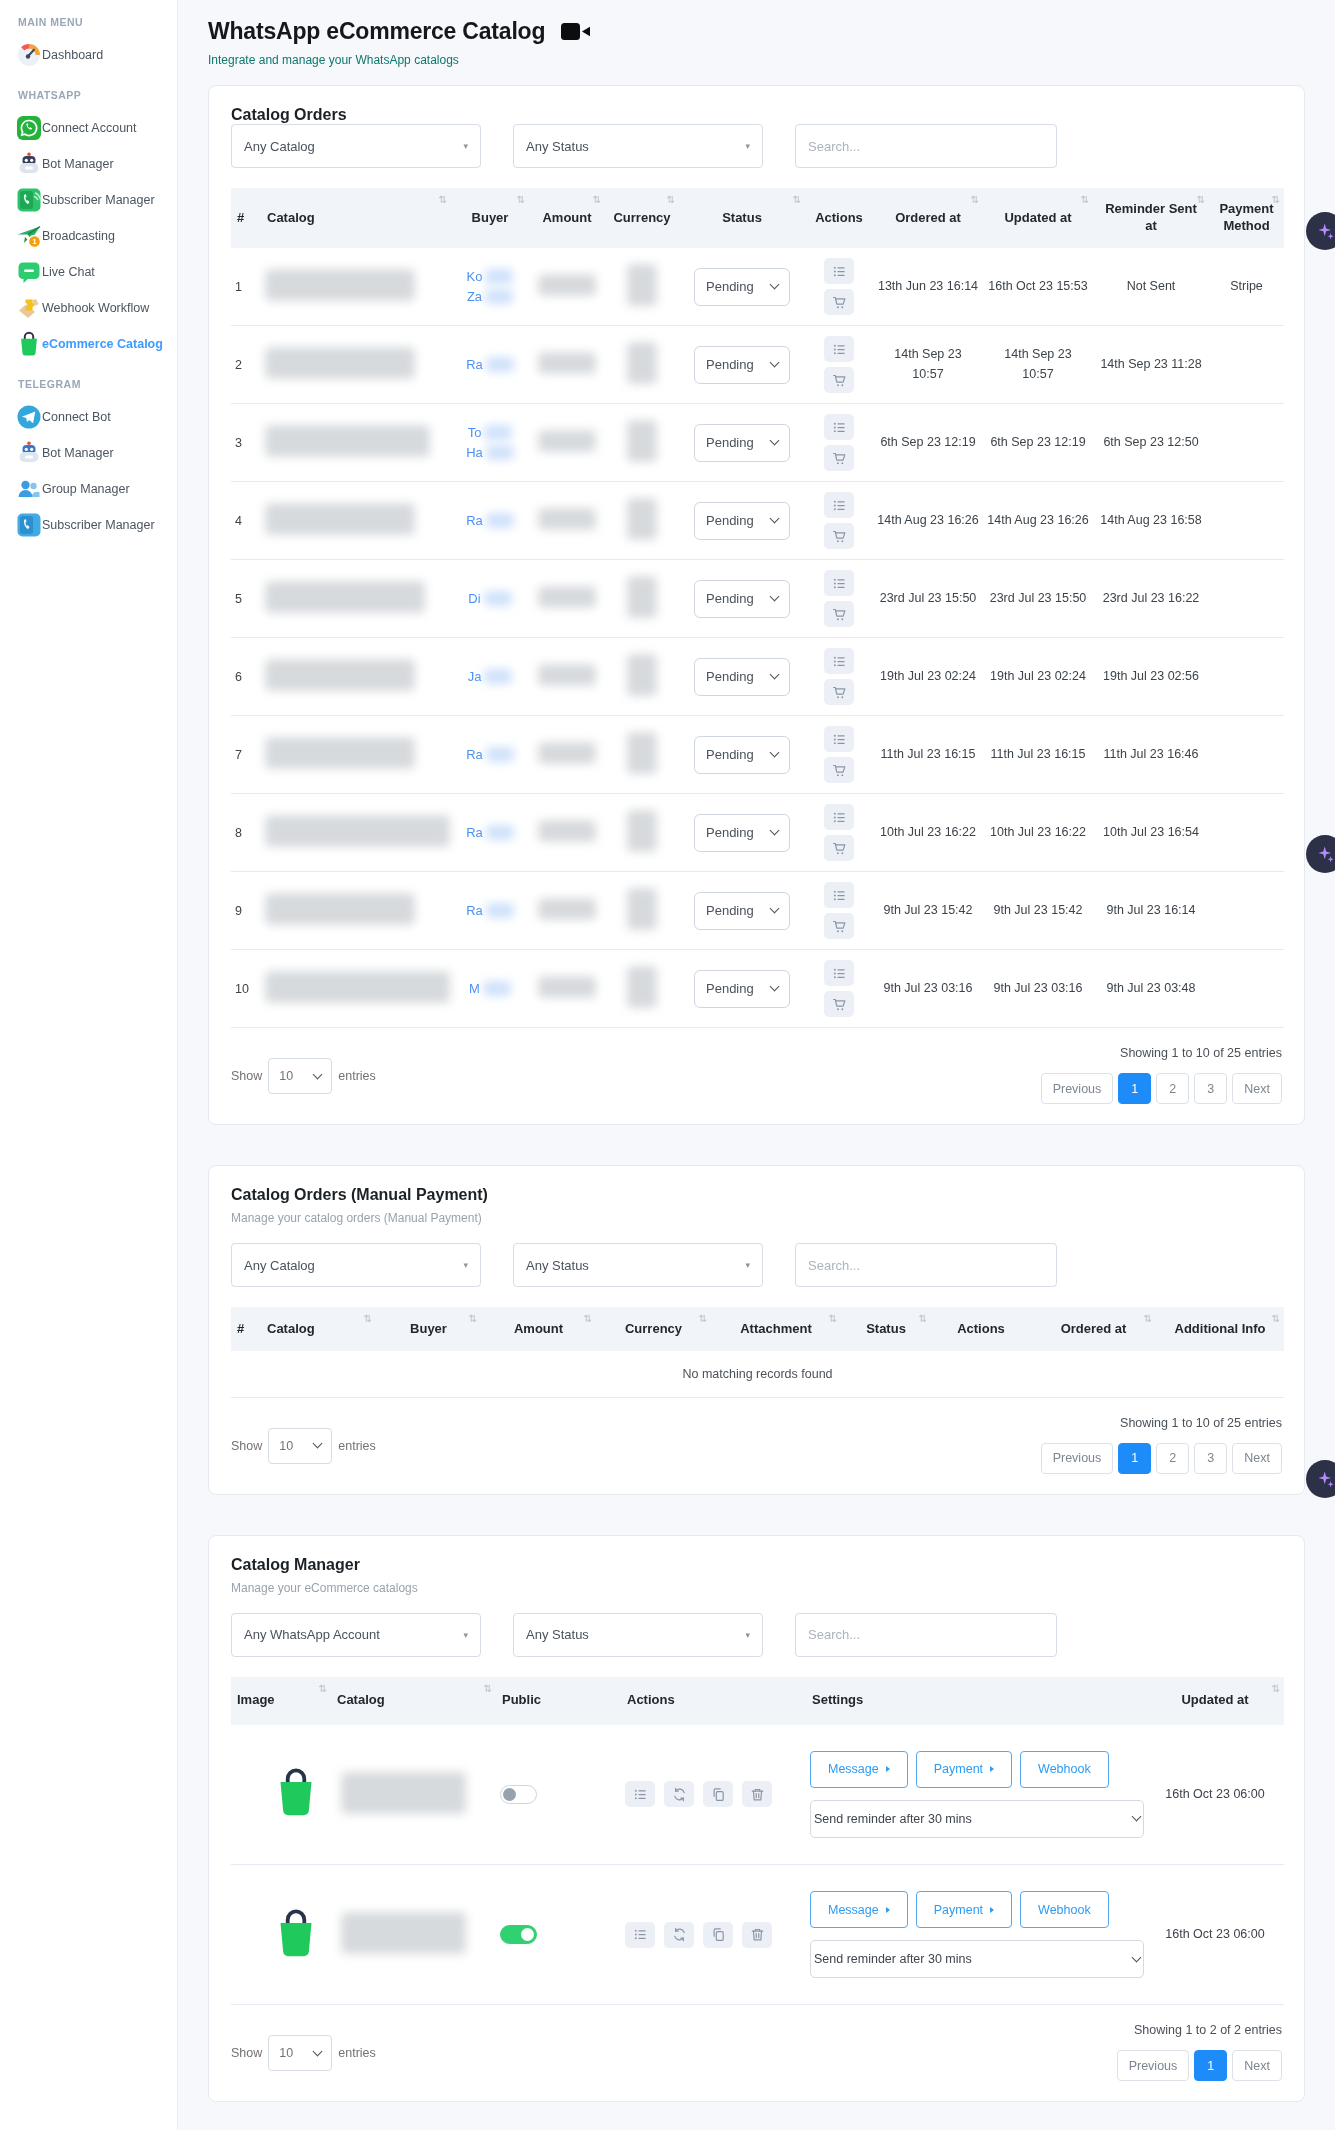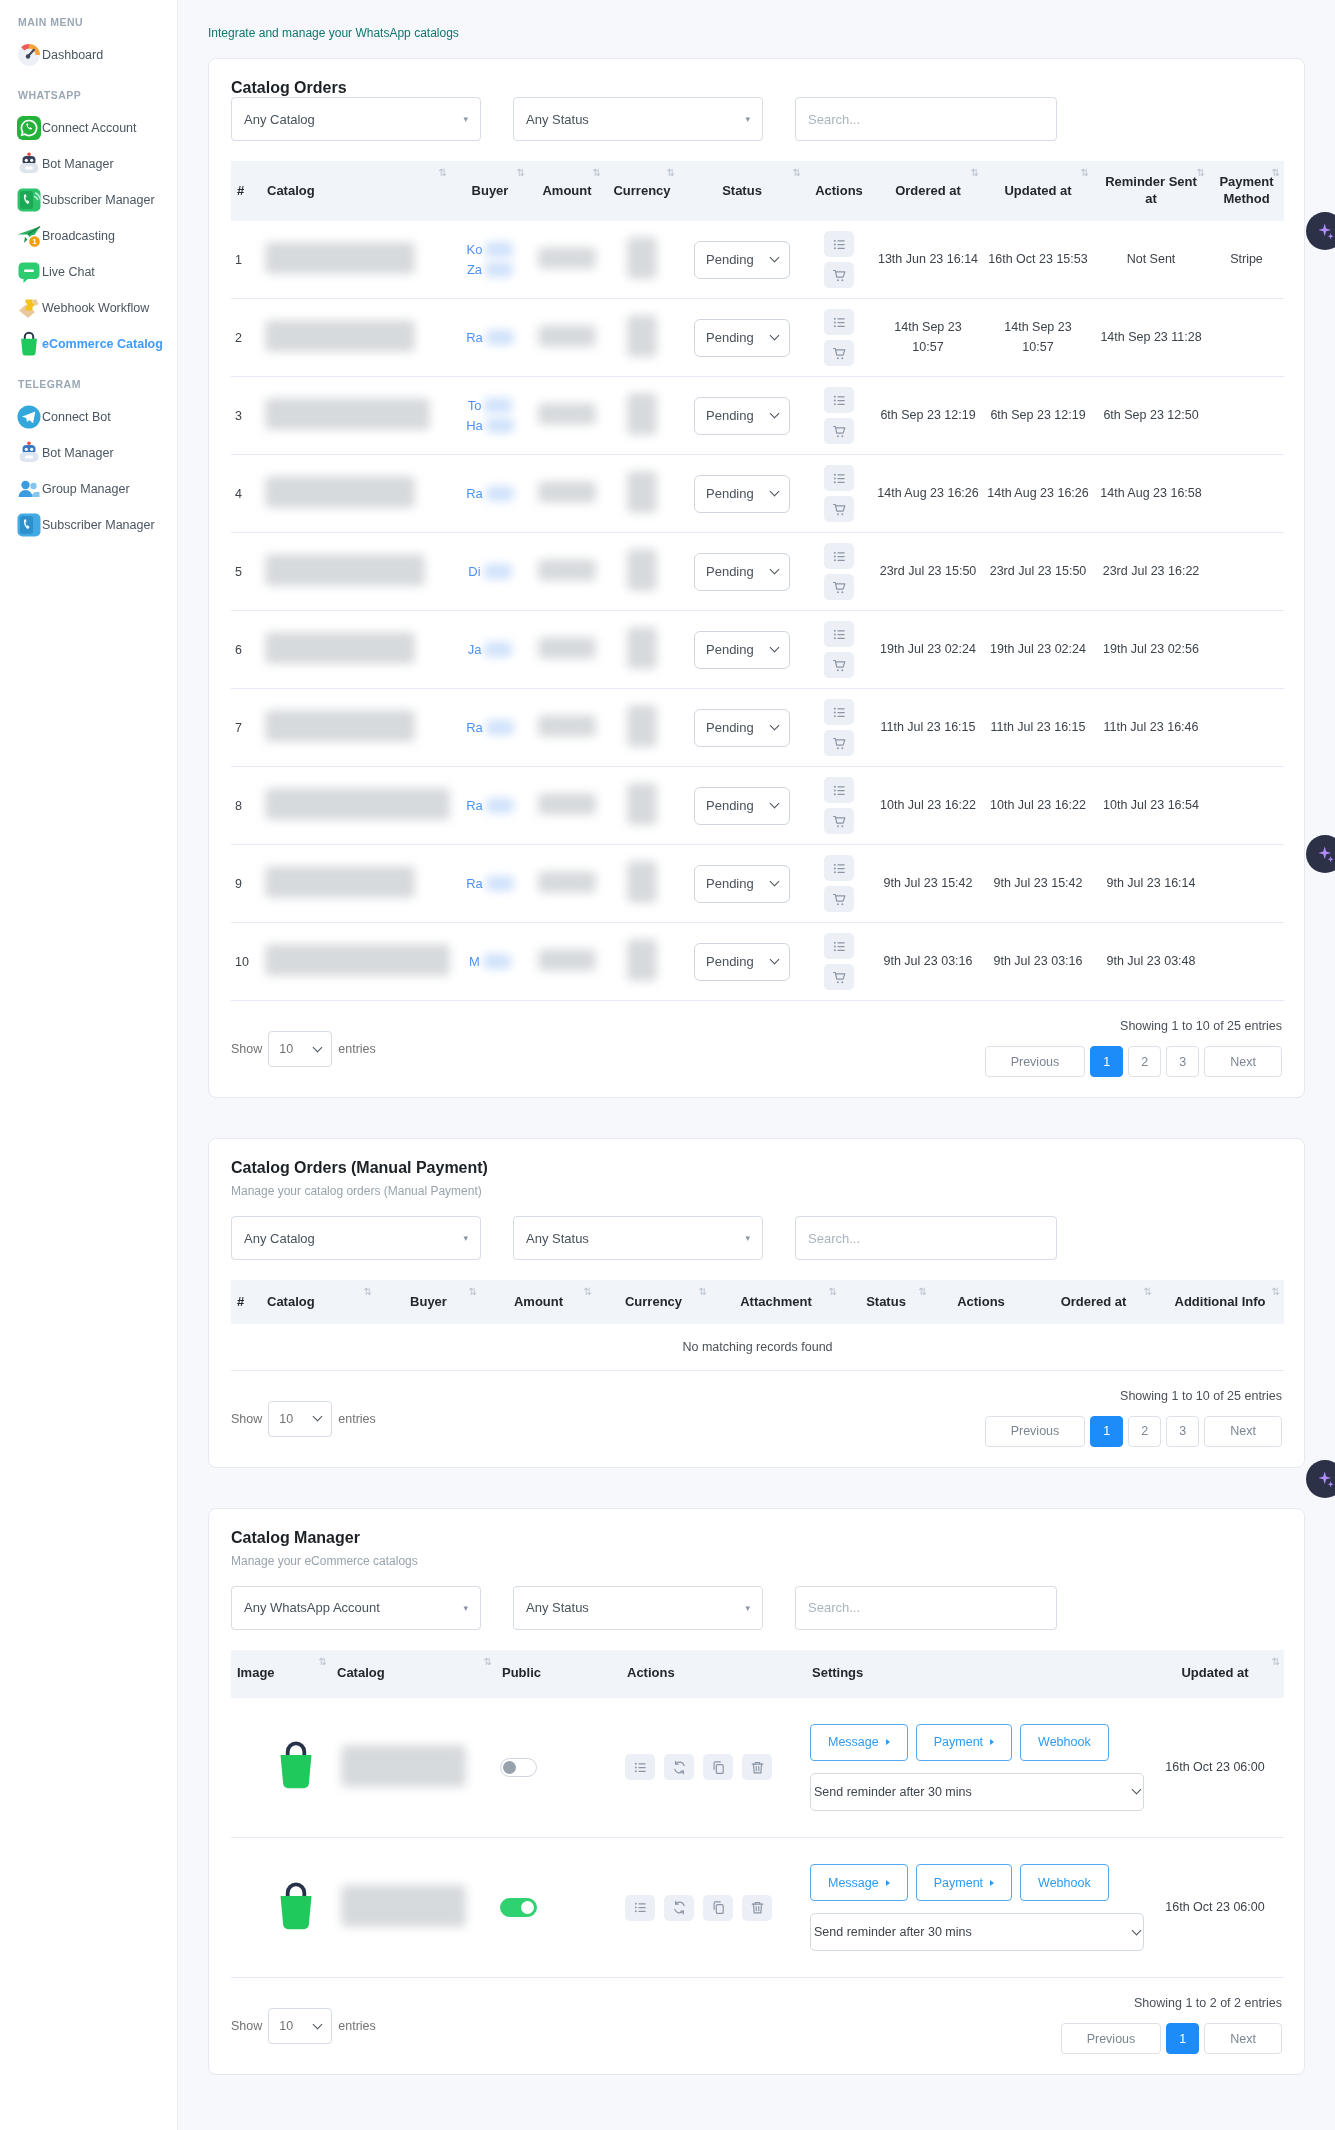--- a/index.html
+++ b/index.html
@@ -70,21 +70,21 @@
 .btn-outline{display:inline-flex;align-items:center;justify-content:center;gap:7px;height:37px;padding:0 17px;background:#fff;border:1px solid #53a8f0;border-radius:4px;color:#2e9bf3;font-size:12.5px;cursor:pointer;font-family:inherit}
 .tri{width:0;height:0;border-left:4px solid #2e9bf3;border-top:3.5px solid transparent;border-bottom:3.5px solid transparent;display:inline-block}
 .reminder-select{width:334px;height:38px;padding:0 3px;font-size:12.5px;color:#3f454c;border-radius:5px;border-color:#d4dae1}
 
 .table-footer{display:flex;justify-content:space-between;align-items:flex-start;margin-top:18px}
 .show-wrap{display:flex;align-items:center;gap:6px;font-size:12.5px;color:#737373;margin-top:12px}
 .entries-select{width:64px;height:36px;padding:0 10px;border-radius:4px}
 .pag-wrap{display:flex;flex-direction:column;align-items:flex-end;gap:13px}
 .summary{font-size:12.5px;color:#4a5159}
 .pagination{display:flex;gap:5px}
-.page-btn{min-width:33px;height:31px;padding:0 25px;background:#fff;border:1px solid #dde2e8;border-radius:4px;font-size:12.5px;color:#7c8692;cursor:pointer;font-family:inherit}
+.page-btn{min-width:33px;height:31px;padding:0 11px;background:#fff;border:1px solid #dde2e8;border-radius:4px;font-size:12.5px;color:#7c8692;cursor:pointer;font-family:inherit}
 .page-btn.num{padding:0}
 .page-btn.active{background:#1d8cf8;border-color:#1d8cf8;color:#fff}
 
 .fab{position:absolute;right:-9px;width:38px;height:38px;border-radius:50%;background:#2c3147;display:flex;align-items:center;justify-content:center;z-index:5;cursor:pointer;border:none}
 .fab .icn{width:19px;height:19px}
 </style>
 </head>
 <body>
 
 <aside class="sidebar">
@@ -220,20 +220,27 @@
             <path d="M8 8c-.6 3.6.7 6.8 3.8 9.2l1.8-2-1.9-2.1-1 .8c-.8-1-1.2-2.2-1.2-3.6l1.2-.5L9.6 7z" fill="#eaf6ff"></path>
           </svg>
         </span>
         <span class="nav-text">Subscriber Manager</span>
       </div>
     </nav>
 </aside>
 
 <main class="main">
   <header class="page-head">
+    <div class="title-row">
+      <h1 class="page-title">WhatsApp eCommerce Catalog</h1>
+      <span class="video-icn"><svg viewBox="0 0 30 20">
+            <rect x="0" y="1.5" width="19" height="17" rx="3.5" fill="#0b0d0f"></rect>
+            <path d="M21 10l8-4.8v9.6z" fill="#0b0d0f"></path>
+          </svg></span>
+    </div>
     <p class="page-sub">Integrate and manage your WhatsApp catalogs</p>
   </header>
 
   <section class="card">
     <h2 class="card-title">Catalog Orders</h2>
     <div class="filters">
       <div class="select filter">
         <span>Any Catalog</span>
         <span class="caret">▾</span>
       </div>

